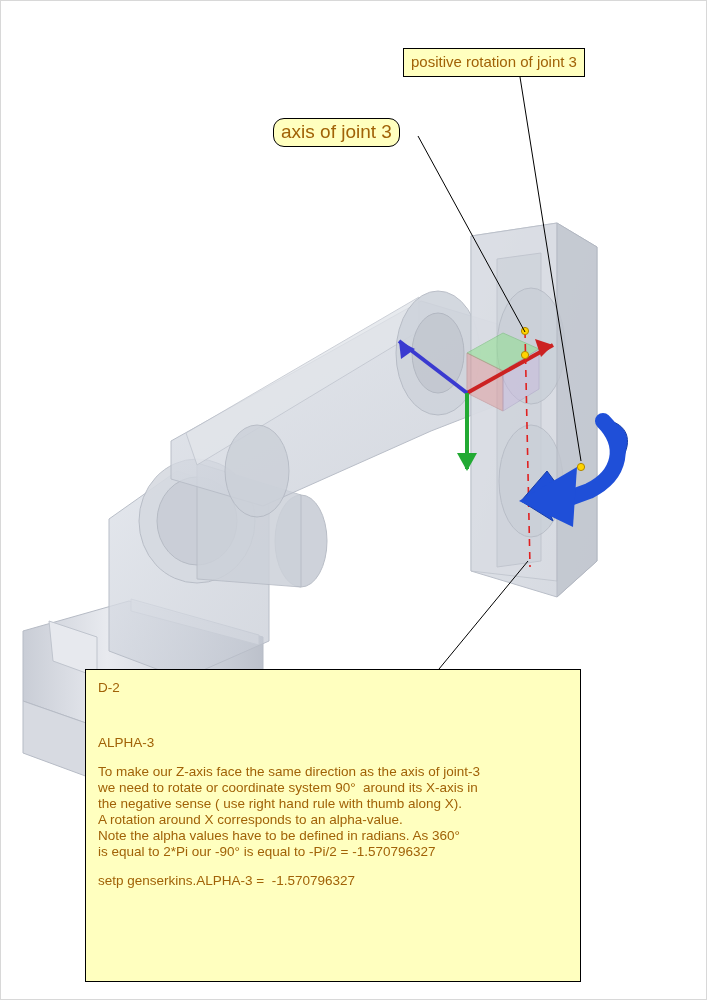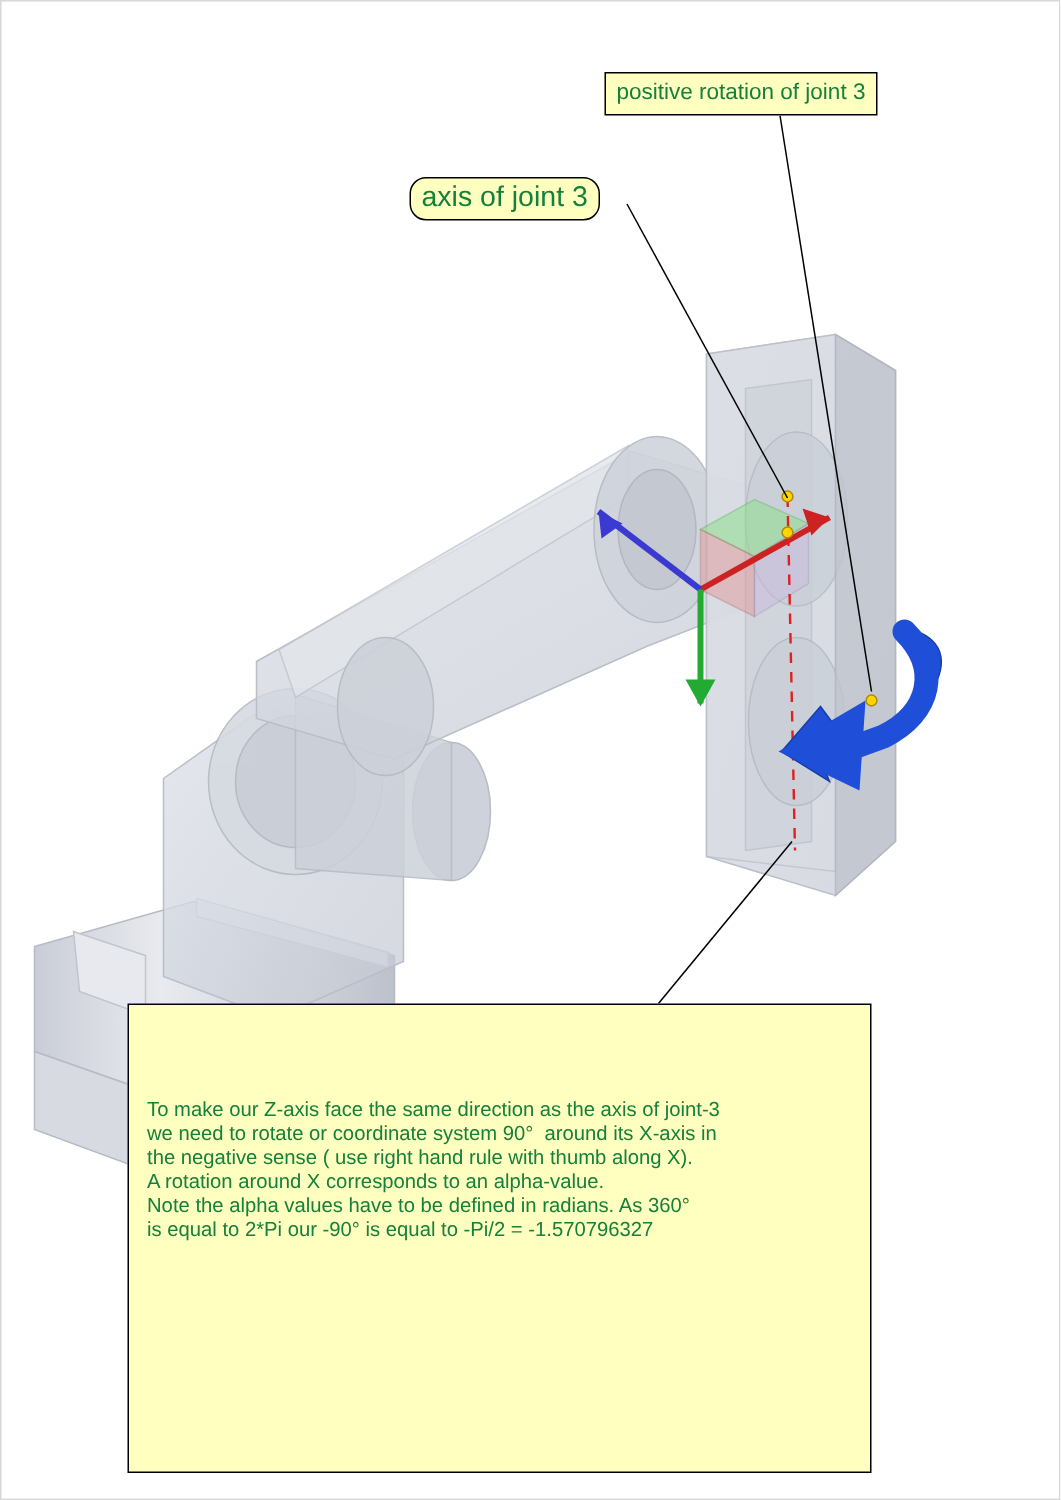--- a/index.html
+++ b/index.html
@@ -22,21 +22,21 @@
   #robot-layer {
     position: absolute;
     left: 0; top: 0;
     width: 707px; height: 1000px;
   }
   .callout {
     position: absolute;
     background: #ffffbf;
     border: 1px solid #000000;
     box-sizing: border-box;
-    color: #15803d;
+    color: #a16207;
   }
   .callout-small {
     padding: 3px 7px 4px 7px;
     font-size: 17px;
     line-height: 20px;
     white-space: nowrap;
   }
   #callout-rotation {
     left: 402px;
     top: 47px;
@@ -155,26 +155,29 @@
       <line x1="417" y1="135" x2="524" y2="331" stroke="#000000" stroke-width="1"></line>
       <line x1="438" y1="668" x2="527" y2="560" stroke="#000000" stroke-width="1"></line>
     </g>
   </svg>
 
   <div class="callout callout-small" id="callout-rotation">positive rotation of joint 3</div>
 
   <div class="callout callout-small" id="callout-axis">axis of joint 3</div>
 
   <div class="callout" id="callout-text">
+    <div class="para">D-2</div>
     <div class="spacer"></div>
     <div class="spacer"></div>
     <div class="spacer"></div>
+    <div class="para">ALPHA-3</div>
     <div class="spacer"></div>
     <div class="para">To make our Z-axis face the same direction as the axis of joint-3
 we need to rotate or coordinate system 90°  around its X-axis in
 the negative sense ( use right hand rule with thumb along X).
 A rotation around X corresponds to an alpha-value.
 Note the alpha values have to be defined in radians. As 360°
 is equal to 2*Pi our -90° is equal to -Pi/2 = -1.570796327</div>
     <div class="spacer"></div>
+    <div class="para">setp genserkins.ALPHA-3 =  -1.570796327</div>
   </div>
 
 </div>
 
 </body></html>

